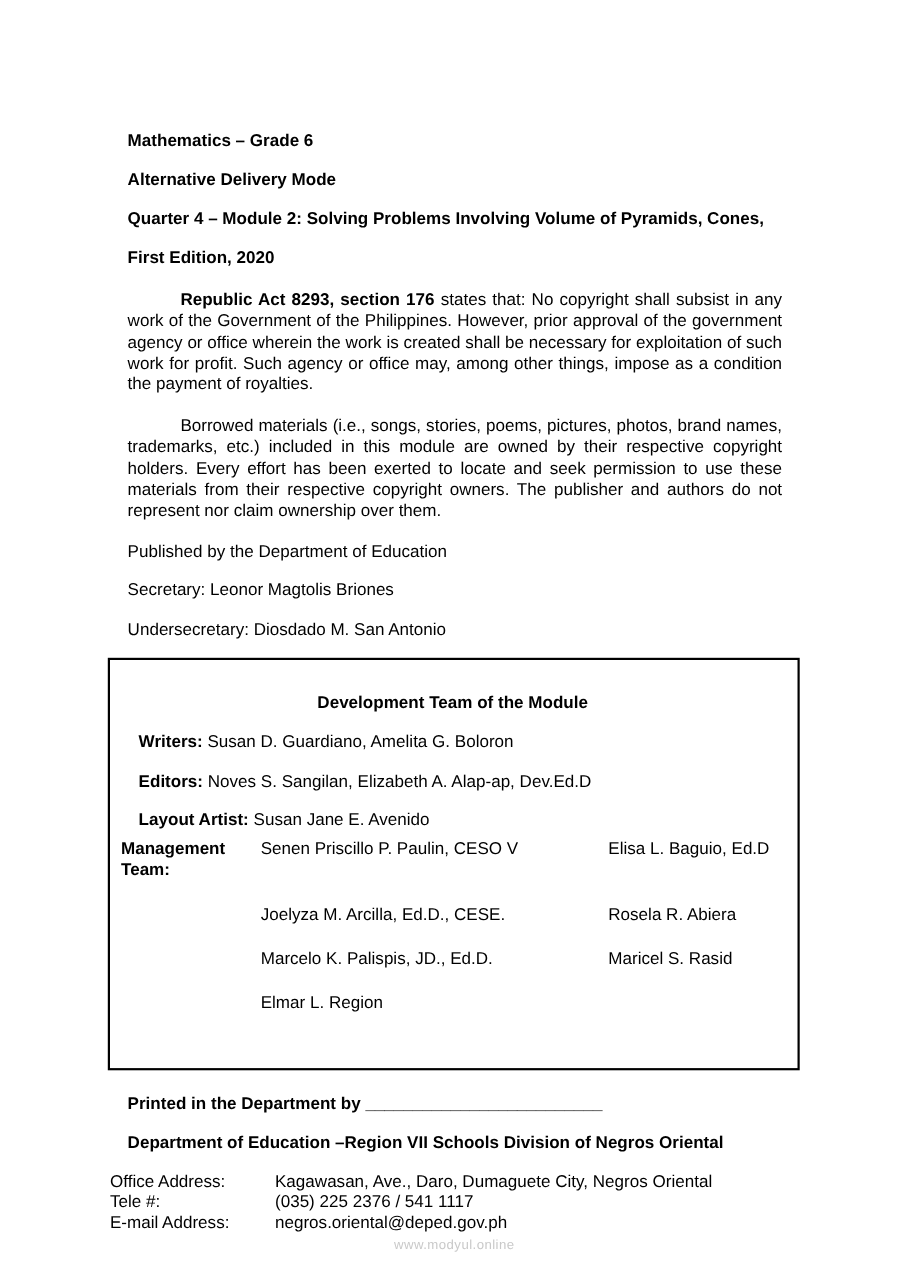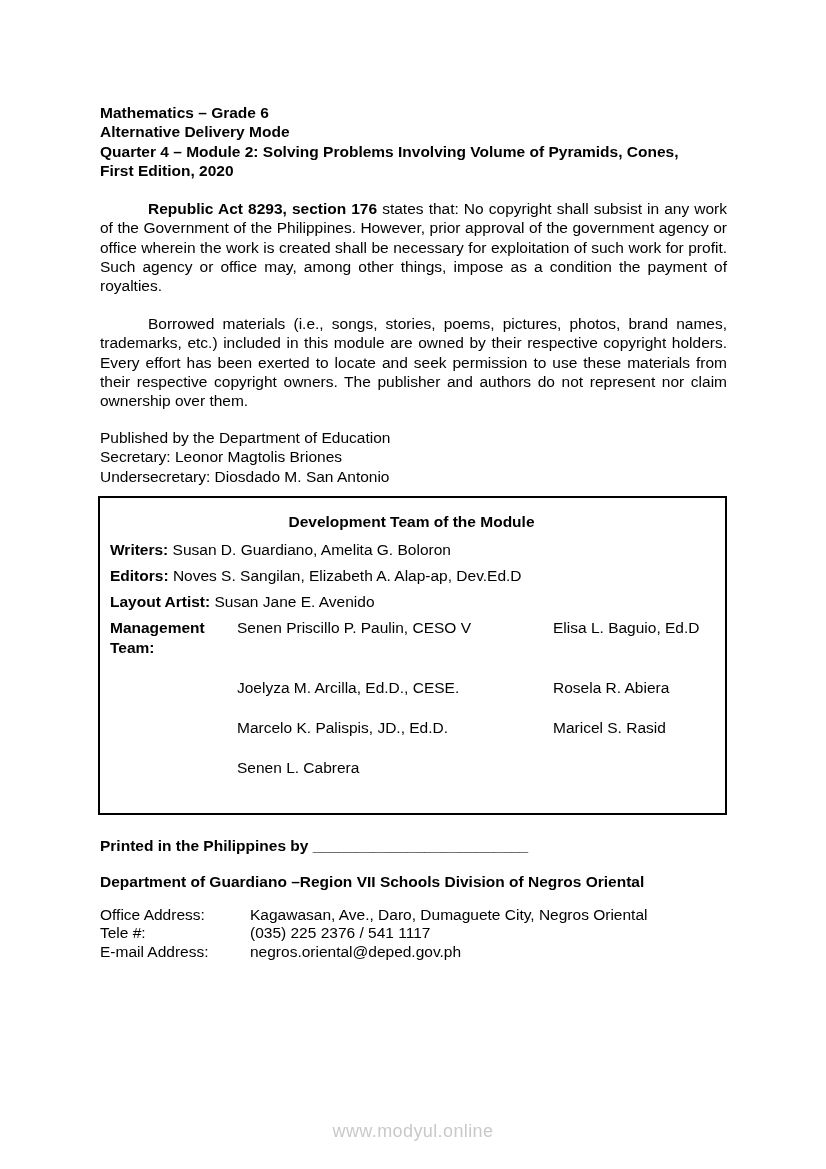--- a/index.html
+++ b/index.html
@@ -9,39 +9,39 @@
     height: 1169px;
     background: #ffffff;
     color: #000000;
     font-family: "Liberation Sans", sans-serif;
     font-size: 15.5px;
     line-height: 19.3px;
     overflow: hidden;
   }
   .content { padding: 103px 99px 0 100px; }
   .bold { font-weight: 700; }
-  p { margin: 0; }
+  p { margin: 16px; }
 
   .header p { font-weight: 700; }
   .module-cont { padding-left: 155px; }
 
   .para {
     text-align: justify;
     text-indent: 48px;
   }
   .para-republic { margin-top: 19px; }
   .para-borrowed { margin-top: 18.5px; }
 
   .published { margin-top: 17.5px; }
 
   .team-box {
     margin-top: 10px;
     margin-left: -2px;
     border: 2px solid #000000;
-    padding: 14px 12px 35px 10px;
+    padding: 14px 12px 50px 10px;
   }
   .box-title {
     text-align: center;
     font-weight: 700;
     margin-bottom: 9px;
   }
   .trow { margin-bottom: 6.7px; }
   .mgmt-grid {
     display: grid;
     grid-template-columns: 127px 316px 1fr;
@@ -56,21 +56,21 @@
   .contact-row { display: flex; }
   .contact-label { flex: 0 0 150px; }
 
   .watermark {
     position: absolute;
     top: 1122px;
     left: 0;
     width: 100%;
     text-align: center;
     color: #c9c9c9;
-    font-size: 18px;
+    font-size: 12px;
     letter-spacing: 0.4px;
   }
 </style>
 </head>
 <body>
 
 <div class="page">
   <div class="content">
 
     <div class="header">
@@ -104,27 +104,27 @@
 
         <span></span>
         <span>Joelyza M. Arcilla, Ed.D., CESE.</span>
         <span>Rosela R. Abiera</span>
 
         <span></span>
         <span>Marcelo K. Palispis, JD., Ed.D.</span>
         <span>Maricel S. Rasid</span>
 
         <span></span>
-        <span>Senen L. Cabrera</span>
+        <span>Elmar L. Region</span>
       </div>
     </div>
 
-    <p class="printed-line"><span>Printed in the Philippines by</span> <span class="blank">_________________________</span></p>
+    <p class="printed-line"><span>Printed in the Department by</span> <span class="blank">_________________________</span></p>
 
-    <p class="division-line">Department of Guardiano –Region VII Schools Division of Negros Oriental</p>
+    <p class="division-line">Department of Education –Region VII Schools Division of Negros Oriental</p>
 
     <div class="contact">
       <div class="contact-row">
         <span class="contact-label">Office Address:</span>
         <span>Kagawasan, Ave., Daro, Dumaguete City, Negros Oriental</span>
       </div>
       <div class="contact-row">
         <span class="contact-label">Tele #:</span>
         <span>(035) 225 2376 / 541 1117</span>
       </div>

